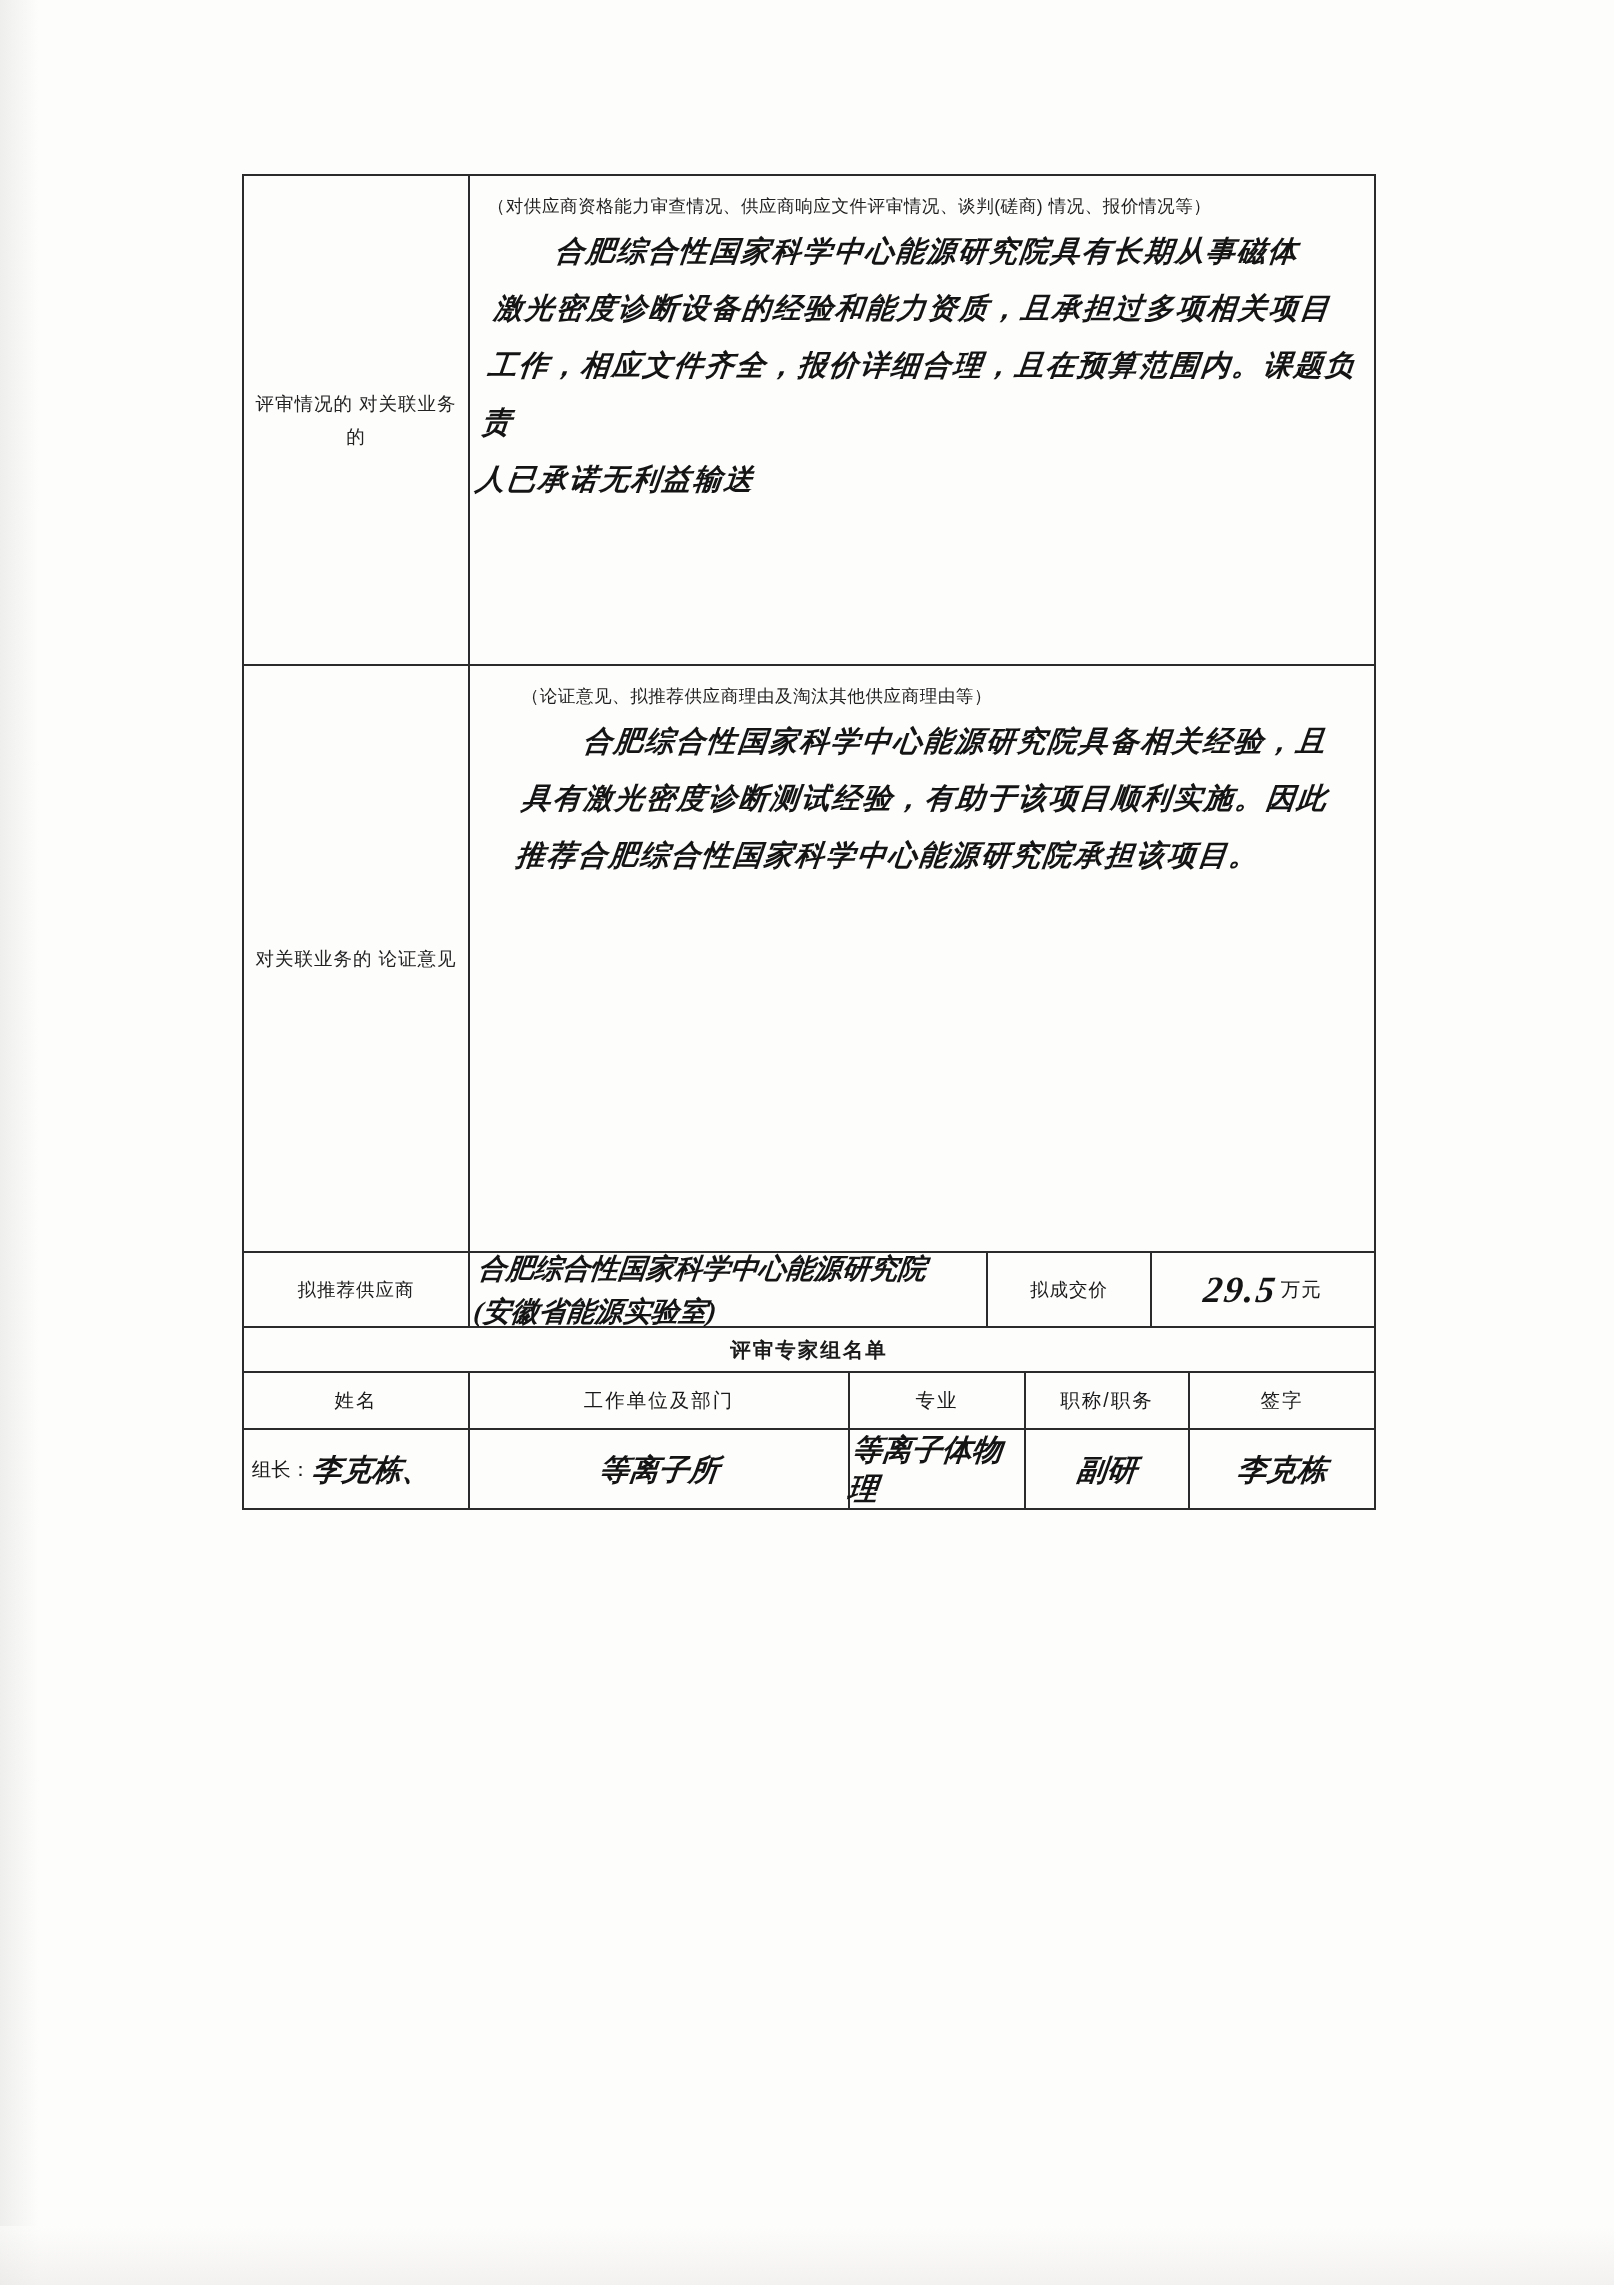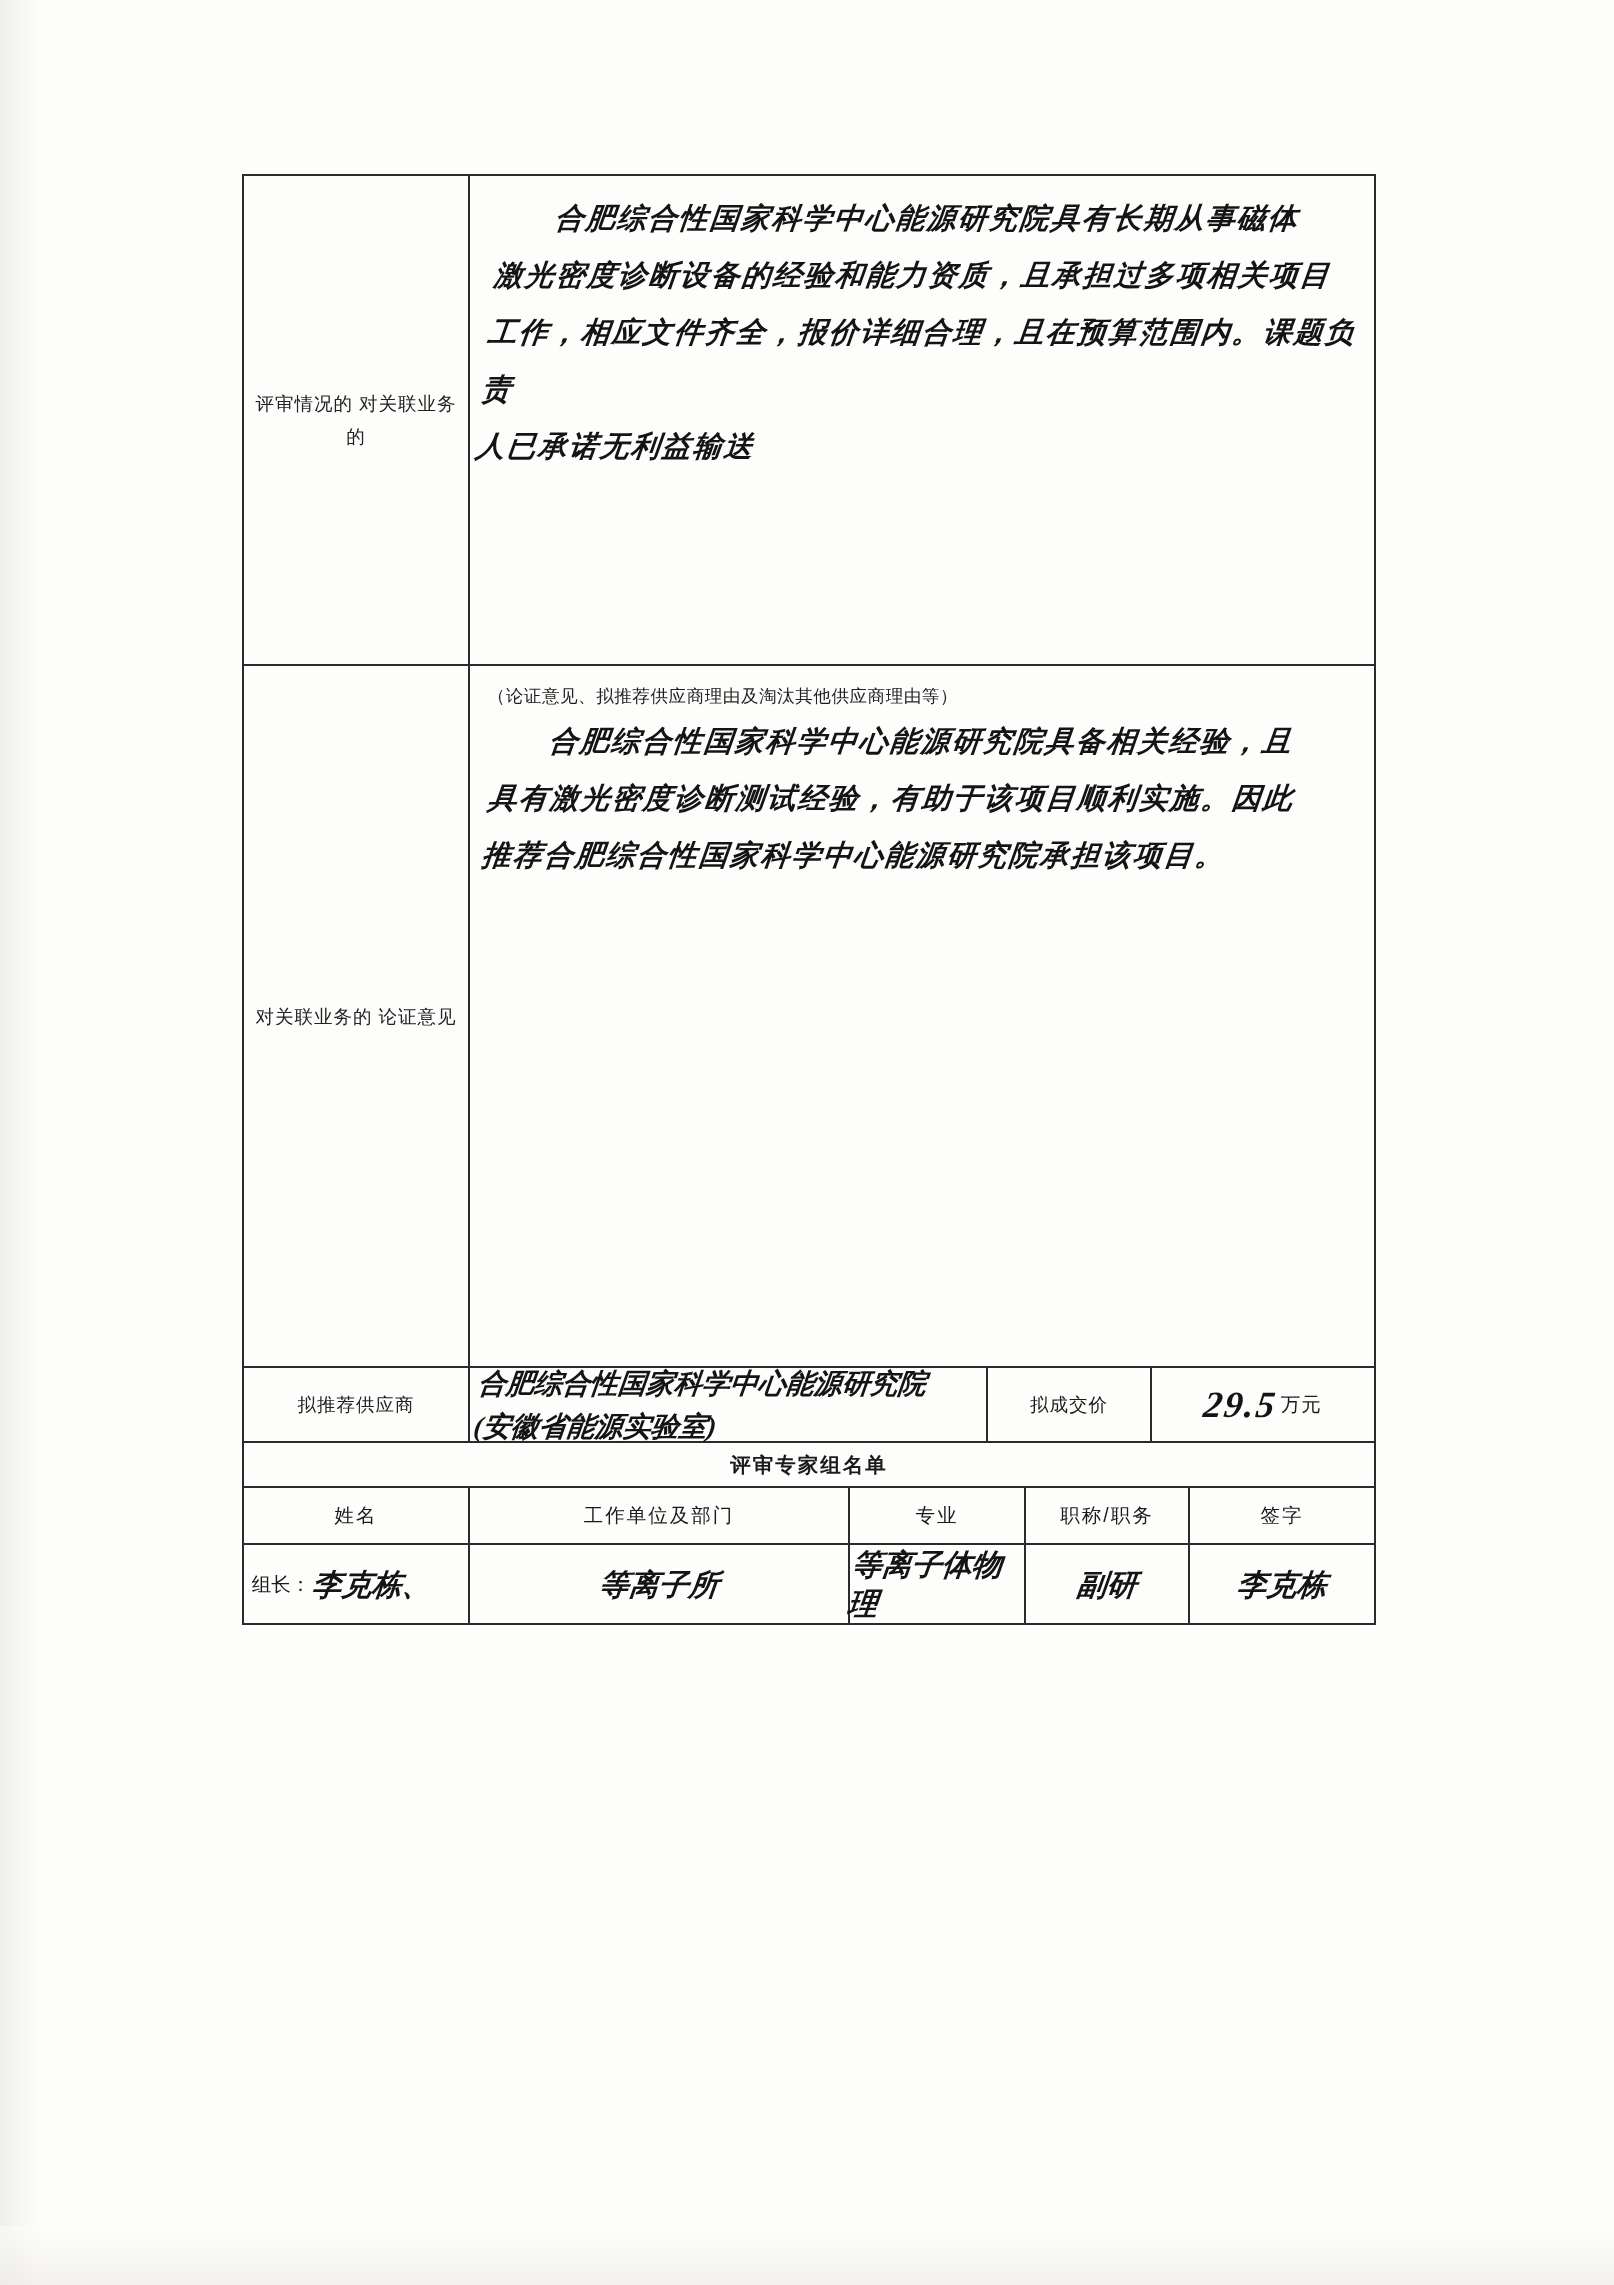--- a/index.html
+++ b/index.html
@@ -91,21 +91,21 @@
     line-height: 57px;
     letter-spacing: 2px;
     font-style: italic;
     font-weight: 600;
     transform: skewX(-6deg);
     white-space: pre-wrap;
   }
   .hand.indent { text-indent: 55px; }
 
   .review-block { height: 488px; }
-  .argument-block { height: 700px; }
+  .argument-block { height: 585px; margin-left: 34px; }
 
   
   .supplier-row { height: 75px; }
   .supplier-name-cell {
     flex: 1;
     border-right: 2px solid #2b2b2b;
     box-sizing: border-box;
     padding: 2px 5.9px;
     display: flex;
     flex-direction: column;
@@ -205,20 +205,22 @@
 <div class="page">
   <div class="scan-edge-left"></div>
   <div class="scan-edge-bottom"></div>
 
   <div class="form">
 
     <div class="row">
       <div class="label-cell">评审情况的
 对关联业务的</div>
       <div class="content-cell review-block">
+        <div class="hint">（对供应商资格能力审查情况、供应商响应文件评审情况、谈判(磋商)
+情况、报价情况等）</div>
         <div class="hand indent">合肥综合性国家科学中心能源研究院具有长期从事磁体
 激光密度诊断设备的经验和能力资质，且承担过多项相关项目
 工作，相应文件齐全，报价详细合理，且在预算范围内。课题负责
 人已承诺无利益输送</div>
       </div>
     </div>
 
     <div class="row">
       <div class="label-cell">对关联业务的
 论证意见</div>

